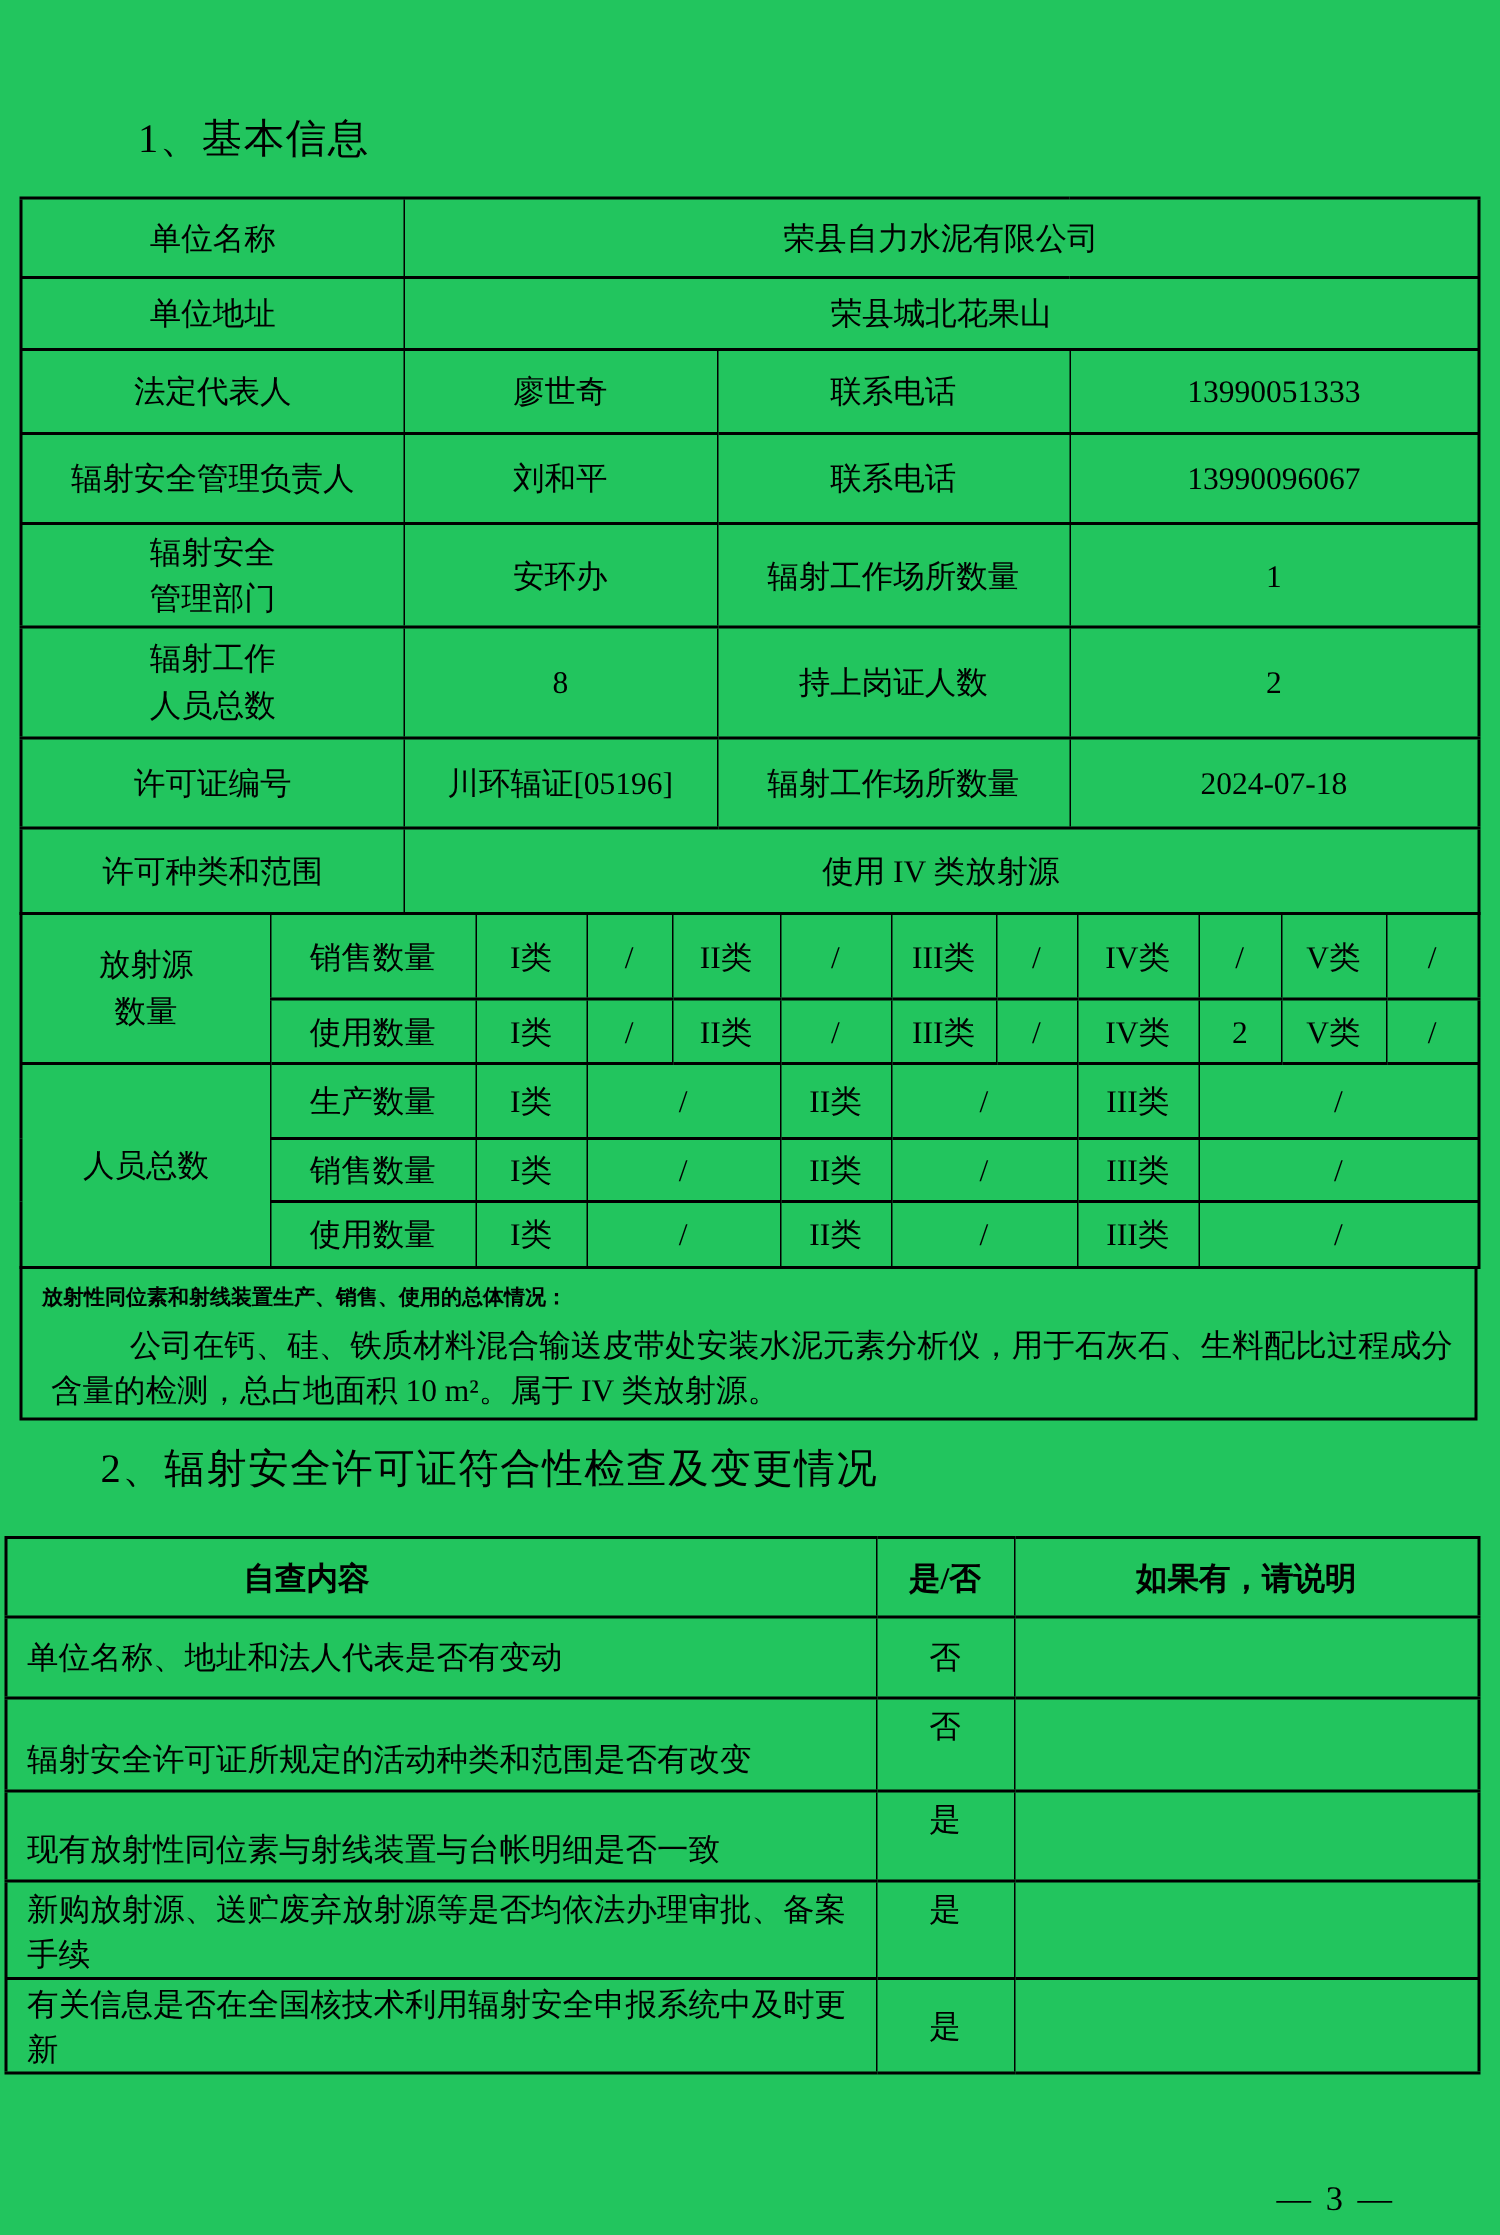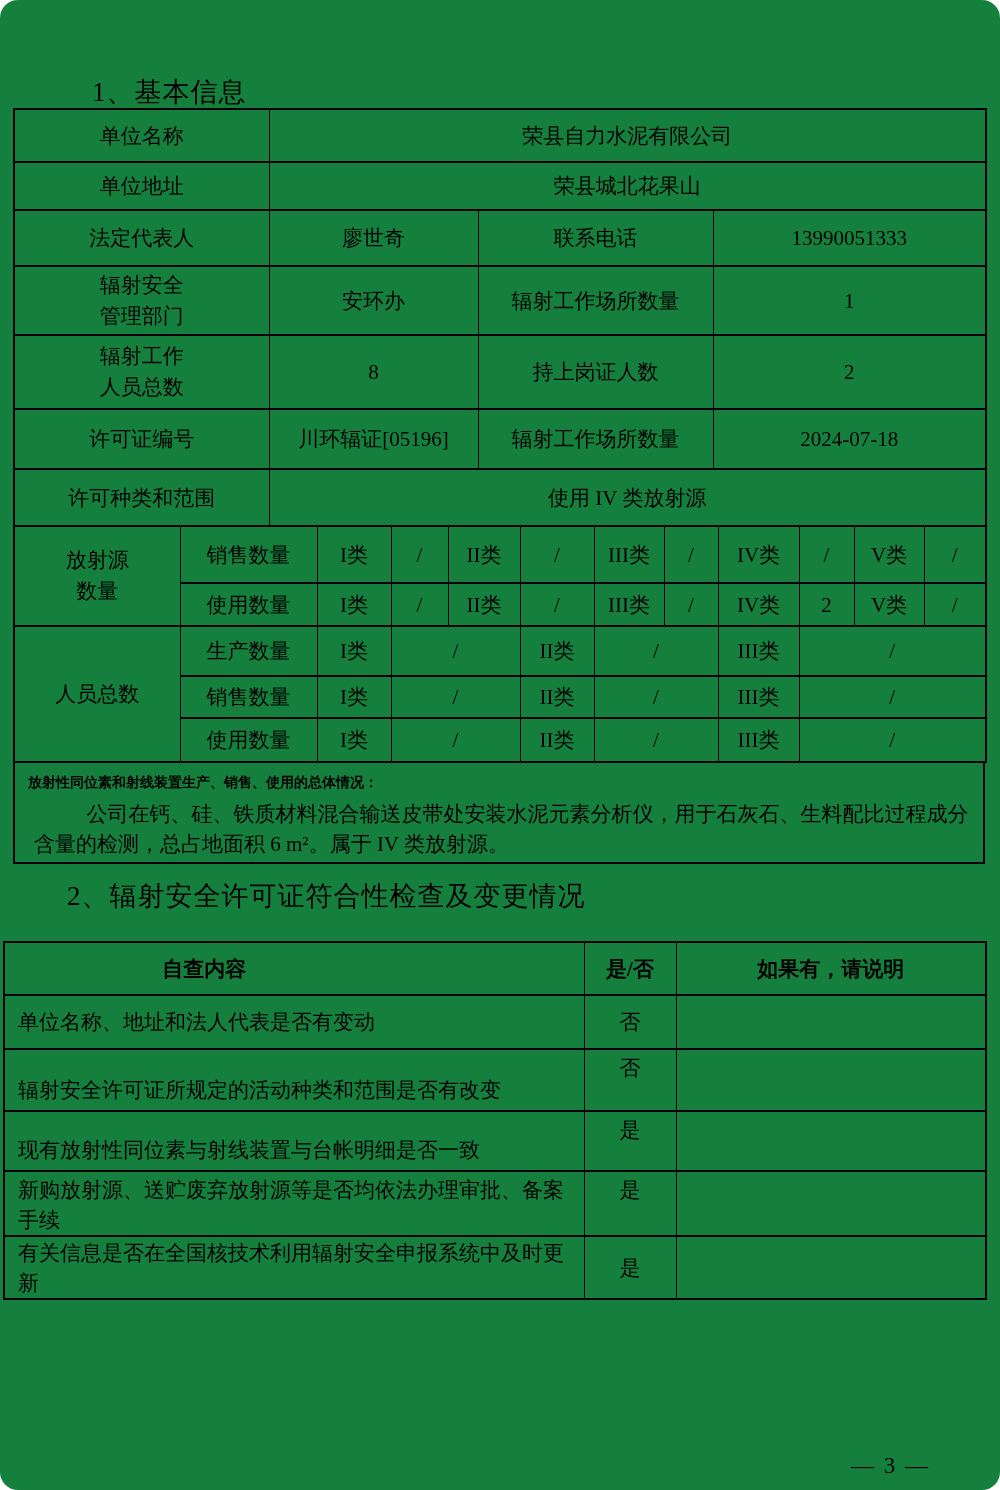--- a/index.html
+++ b/index.html
@@ -1,30 +1,29 @@
 <!DOCTYPE html>
 <html><head>
 <meta charset="utf-8">
 <style>
   html,body{margin:0;padding:0;background:#fff;}
   .page{
     width:1000px;height:1490px;position:relative;overflow:hidden;
-    background:#15803d;color:#000;
+    background:#22c55e;color:#000;
     font-family:"Liberation Serif","DejaVu Serif",serif;
-    border-radius:18px;
   }
   .sec-title{
     font-size:27px;line-height:32px;font-weight:normal;margin:0;
     letter-spacing:1px;
   }
   #title1{padding-top:76px;margin-left:92px;}
   #title2{margin:16px 0 29px 67px;}
 
   table{border-collapse:collapse;table-layout:fixed;}
-  #t1a,#t1b{margin-left:13px;width:972px;border:2px solid #000;}
+  #t1a,#t1b{margin-left:13px;width:972px;border:2px solid #000;margin-top:23px;}
   #t1b{margin-top:-2px;}
   #t1a td,#t1b td{
     border:1px solid #000;border-top-width:2px;border-bottom-width:2px;
     text-align:center;vertical-align:middle;
     font-size:21px;line-height:30px;padding:0;overflow:hidden;
   }
   .two-line div{line-height:31px;}
   .r1 td{height:51px}.r2 td{height:46px}.r3 td{height:54px}.r4 td{height:58px}
   .r5 td{height:67px}.r6 td{height:72px}.r7 td{height:58px}.r8 td{height:55px}
   .r9 td{height:55px}.r10 td{height:41px}.r11 td{height:48px}
@@ -81,20 +80,26 @@
     </tr>
     <tr class="r2">
       <td>单位地址</td>
       <td colspan="3">荣县城北花果山</td>
     </tr>
     <tr class="r3">
       <td>法定代表人</td>
       <td>廖世奇</td>
       <td>联系电话</td>
       <td>13990051333</td>
+    </tr>
+    <tr class="r4">
+      <td>辐射安全管理负责人</td>
+      <td>刘和平</td>
+      <td>联系电话</td>
+      <td>13990096067</td>
     </tr>
     <tr class="r5">
       <td class="two-line">
         <div>辐射安全</div>
         <div>管理部门</div>
       </td>
       <td>安环办</td>
       <td>辐射工作场所数量</td>
       <td>1</td>
     </tr>
@@ -192,21 +197,21 @@
       <td>II类</td>
       <td colspan="2">/</td>
       <td>III类</td>
       <td colspan="3">/</td>
     </tr>
   </tbody>
     </table>
 
   <div class="overall">
     <div class="overall-heading">放射性同位素和射线装置生产、销售、使用的总体情况：</div>
-    <div class="overall-body">公司在钙、硅、铁质材料混合输送皮带处安装水泥元素分析仪，用于石灰石、生料配比过程成分含量的检测，总占地面积 6 m²。属于 IV 类放射源。</div>
+    <div class="overall-body">公司在钙、硅、铁质材料混合输送皮带处安装水泥元素分析仪，用于石灰石、生料配比过程成分含量的检测，总占地面积 10 m²。属于 IV 类放射源。</div>
   </div>
 
   <h2 class="sec-title" id="title2">2、辐射安全许可证符合性检查及变更情况</h2>
 
   <table id="t2">
     <colgroup>
       <col style="width:580px">
         <col style="width:92px">
         <col style="width:310px">
     </colgroup>

